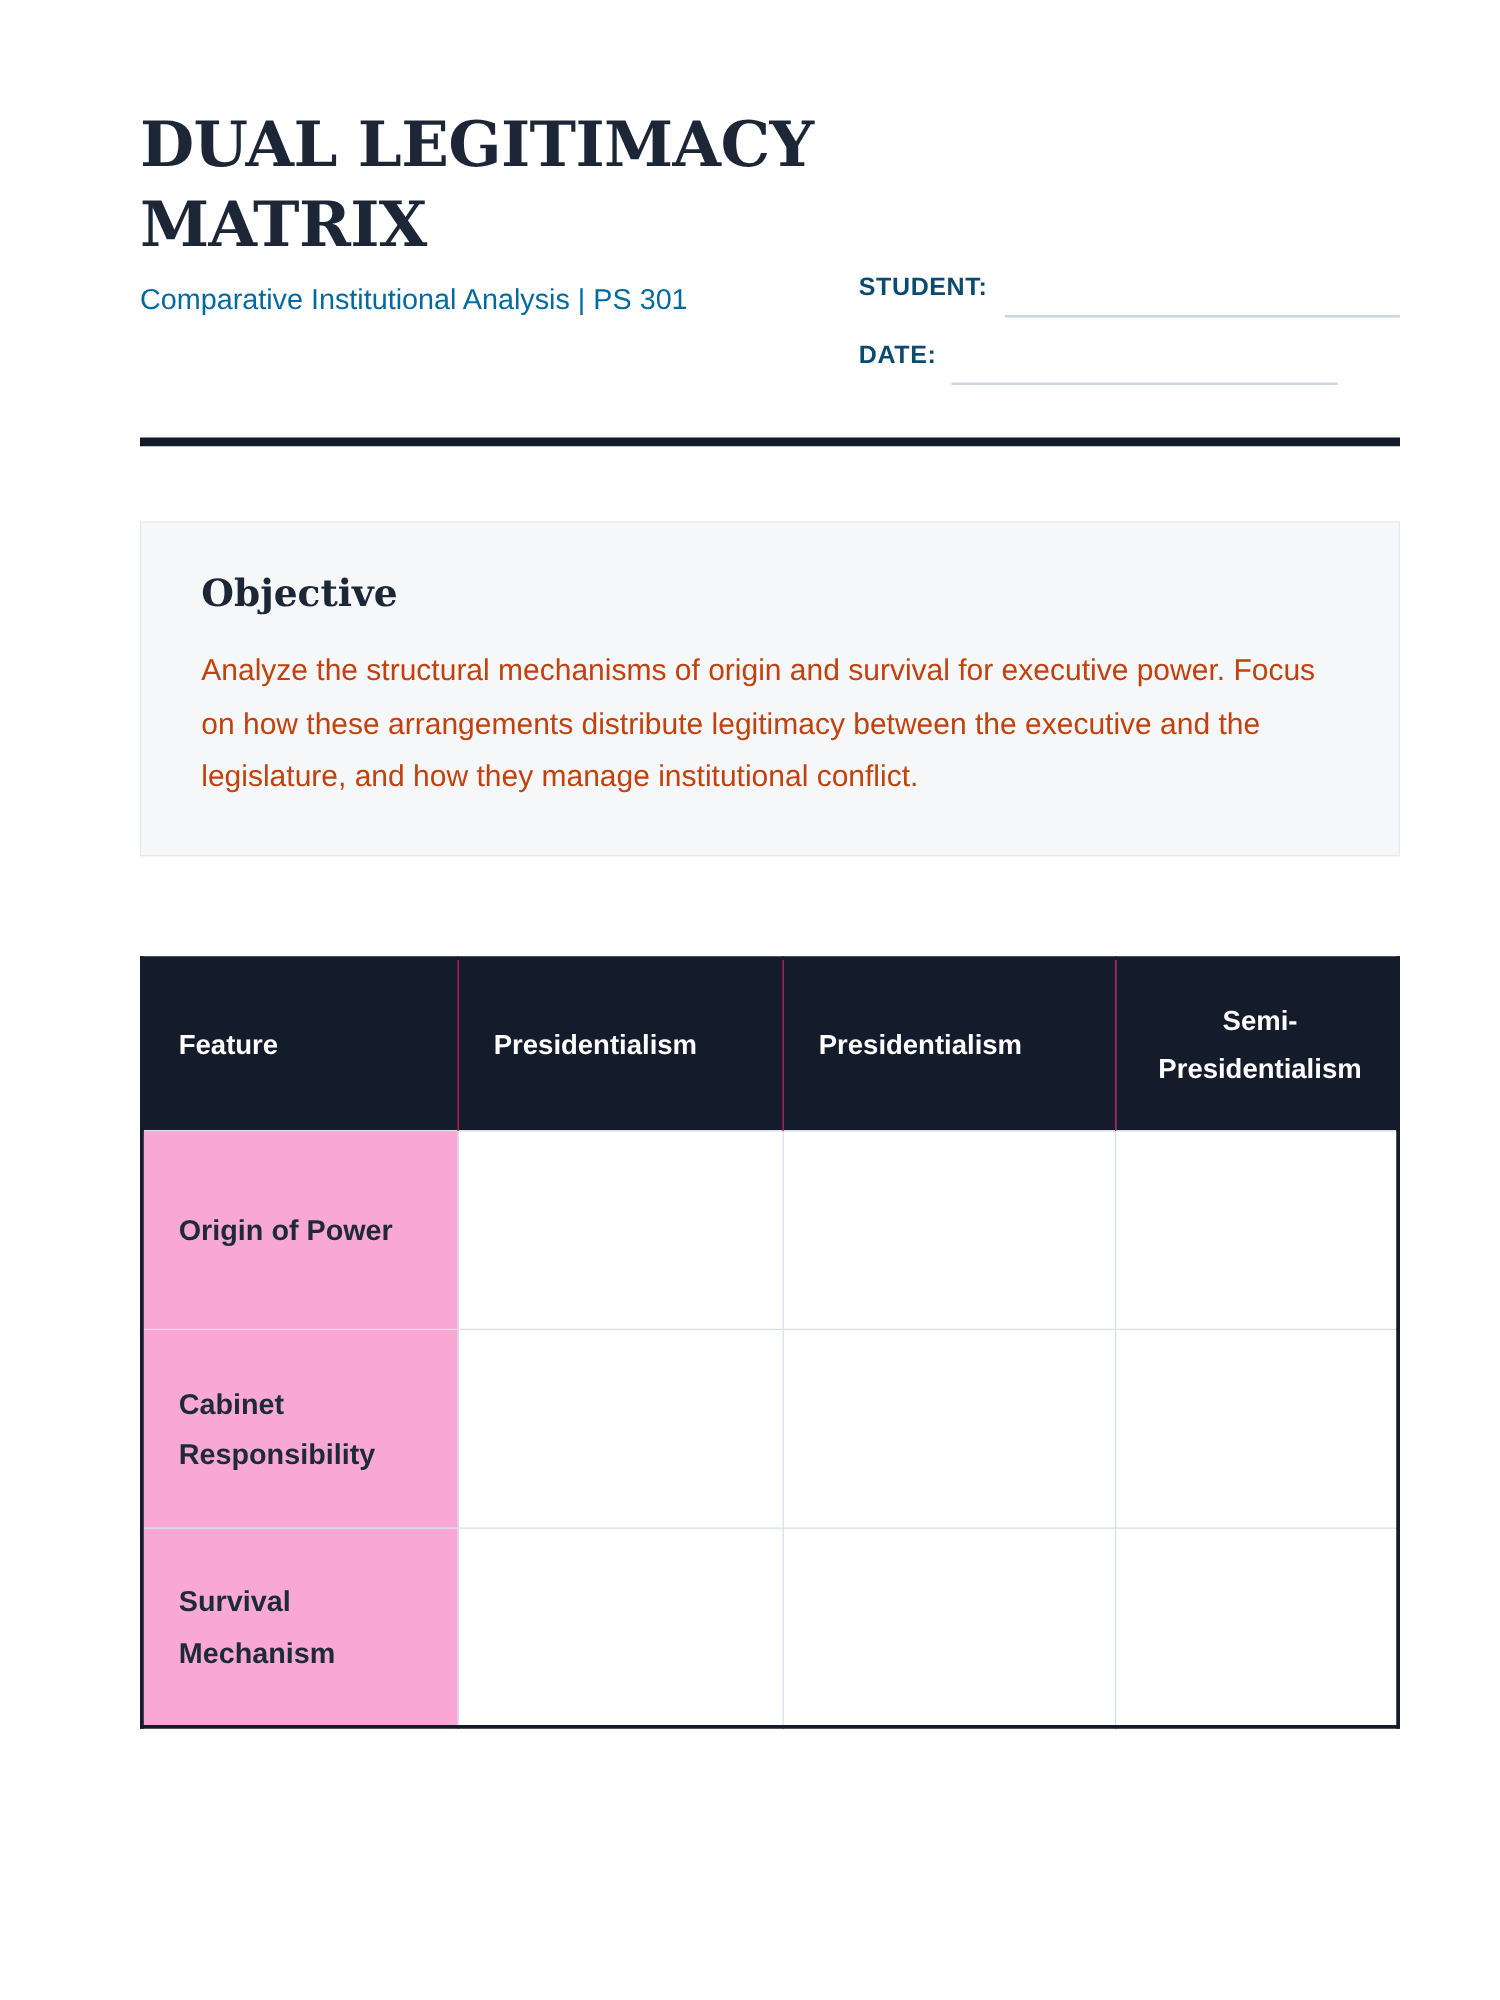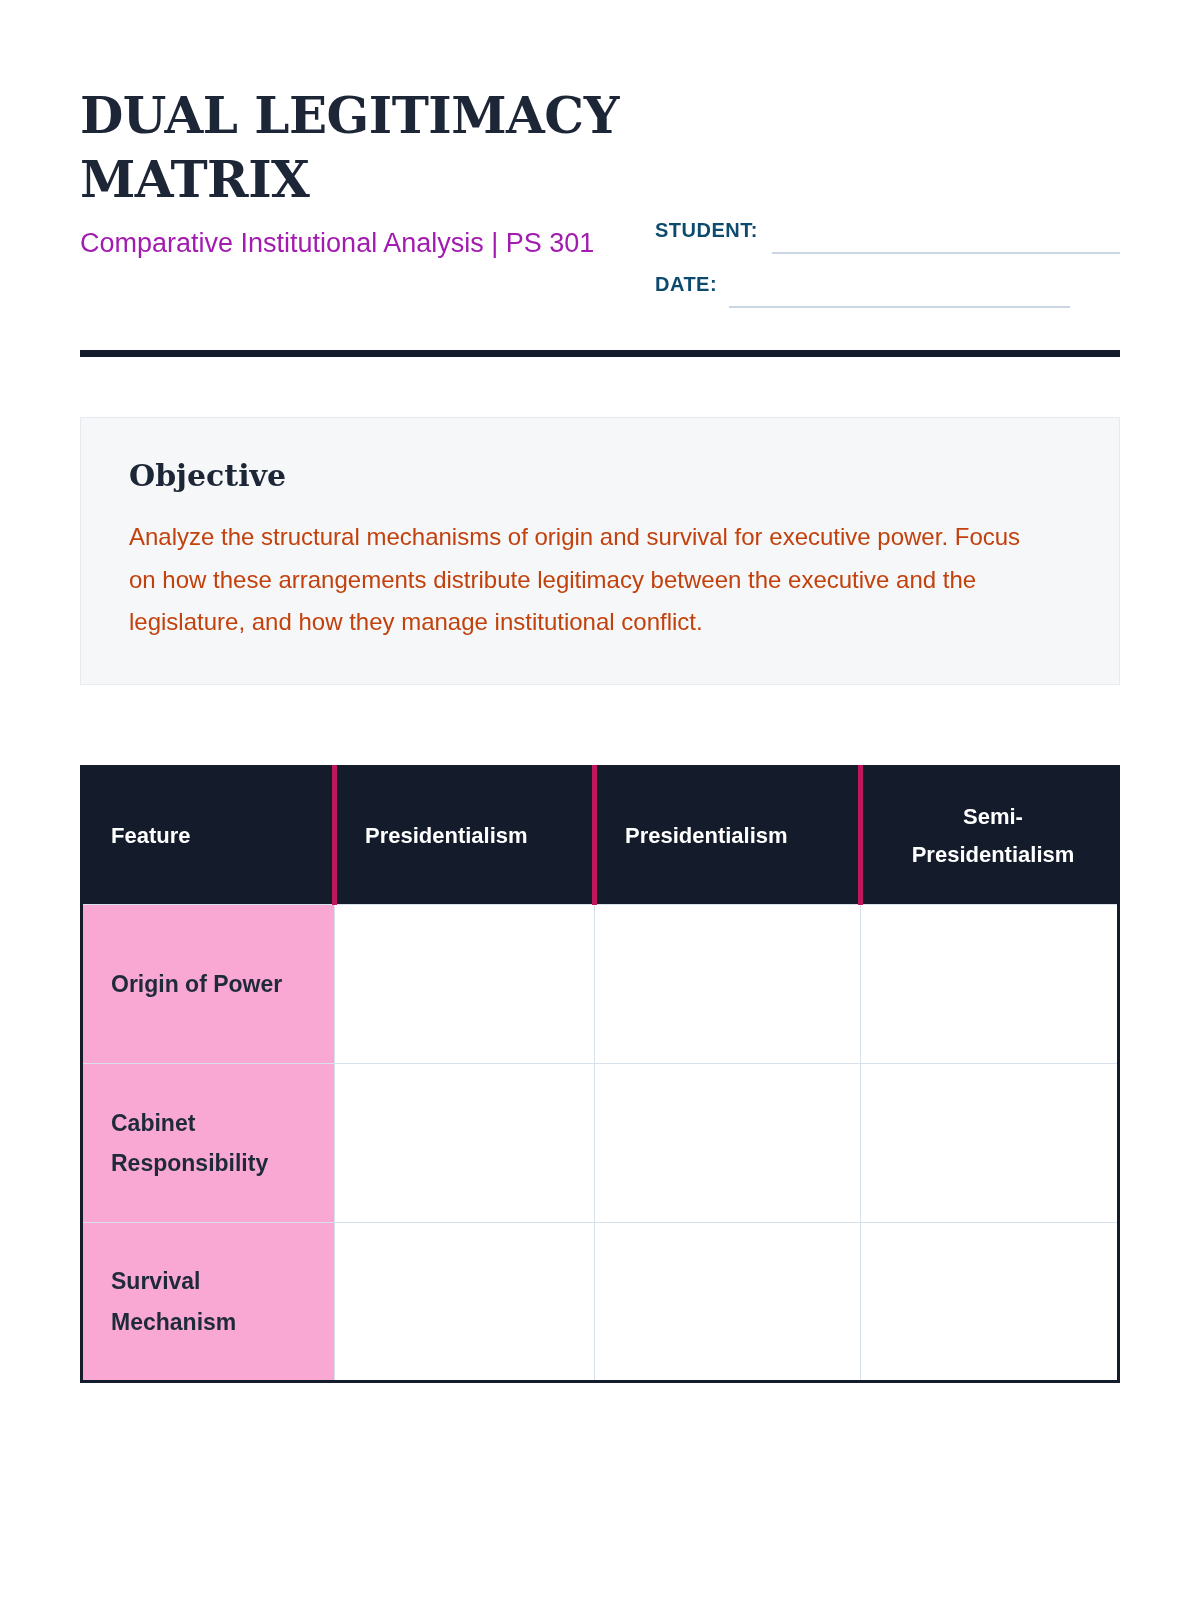--- a/index.html
+++ b/index.html
@@ -3,39 +3,39 @@
 <meta charset="utf-8">
 <style>
   * { box-sizing: border-box; }
   html, body { margin: 0; padding: 0; }
   body {
     width: 1200px;
     min-height: 1600px;
     background: #ffffff;
     font-family: "Liberation Sans", "DejaVu Sans", sans-serif;
   }
-  .page { padding: 84px 80px 40px 80px; }
+  .page { padding: 84px 80px 40px 80px; margin-left: 32px; }
 
   
   .header-row { display: flex; }
   .header-left { width: 548px; }
   .page-title {
     margin: 0;
     font-family: "DejaVu Serif", "Liberation Serif", serif;
     font-weight: 700;
     font-size: 50px;
     line-height: 1.28;
     letter-spacing: -0.5px;
     color: #1c2637;
   }
   .page-subtitle {
     margin: 6px 0 0 0;
-    font-size: 27px;
+    font-size: 23px;
     line-height: 1.9;
-    color: #a21caf;
+    color: #0369a1;
   }
   .header-fields { flex: 1; margin-left: 27px; margin-top: 132px; }
   .field-row { display: flex; align-items: flex-end; height: 38px; margin-bottom: 16px; }
   .field-label {
     font-size: 20px;
     font-weight: 700;
     letter-spacing: 0.5px;
     color: #0c4a6e;
     padding-bottom: 12px;
     white-space: nowrap;
@@ -86,21 +86,21 @@
   table.matrix thead th {
     background: #141c2c;
     color: #ffffff;
     font-size: 22px;
     font-weight: 700;
     text-align: left;
     vertical-align: middle;
     height: 138px;
     padding: 10px 22px 10px 28px;
     line-height: 1.75;
-    border-right: 5px solid #be185d;
+    border-right: 1px solid #be185d;
   }
   table.matrix thead th:last-child { border-right: none; text-align: center; }
   table.matrix tbody td {
     height: 159px;
     background: #ffffff;
     border: 1px solid #d8e0ea;
     vertical-align: middle;
   }
   table.matrix tbody td.feature {
     background: #f9a8d4;

